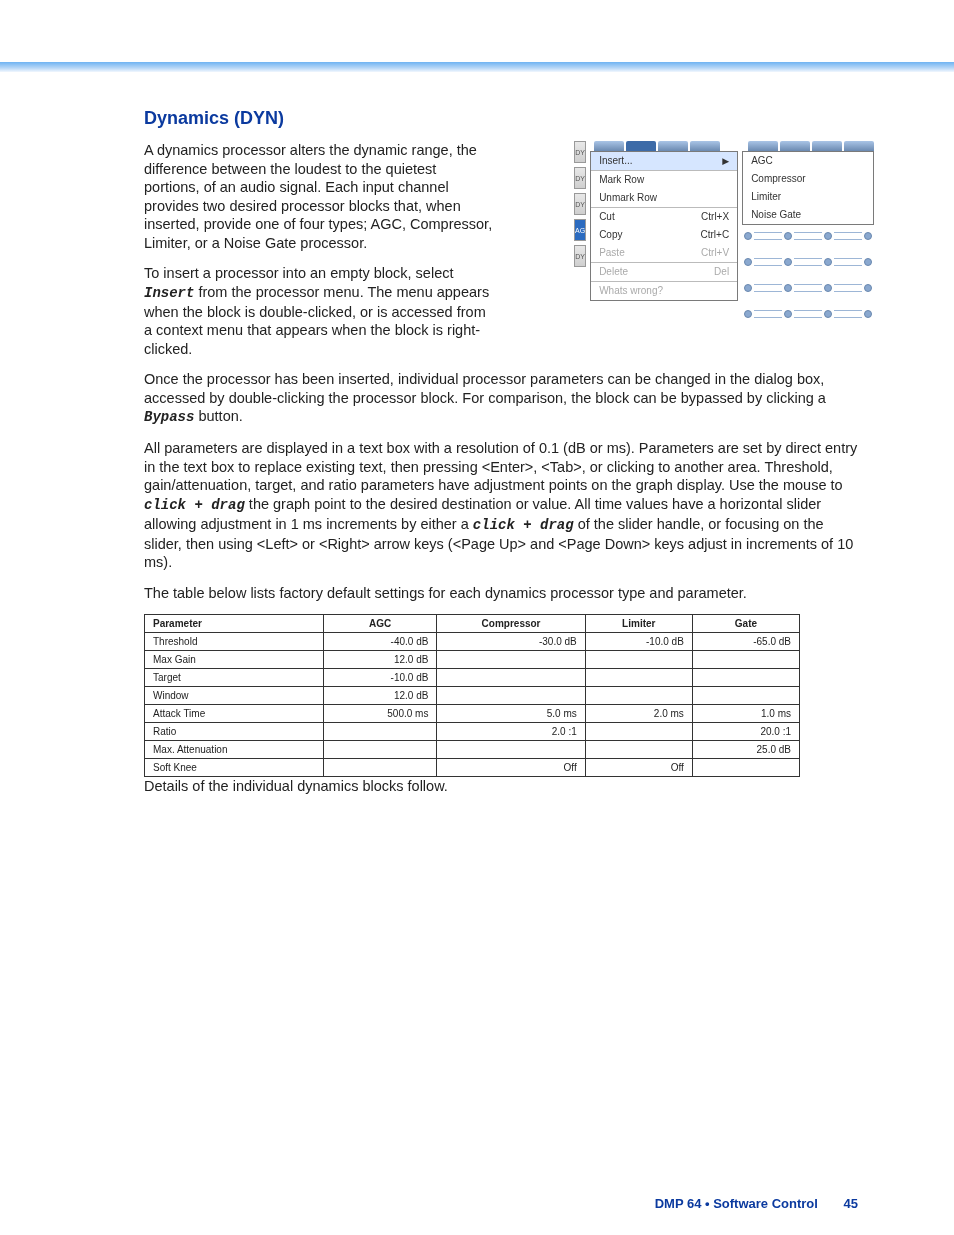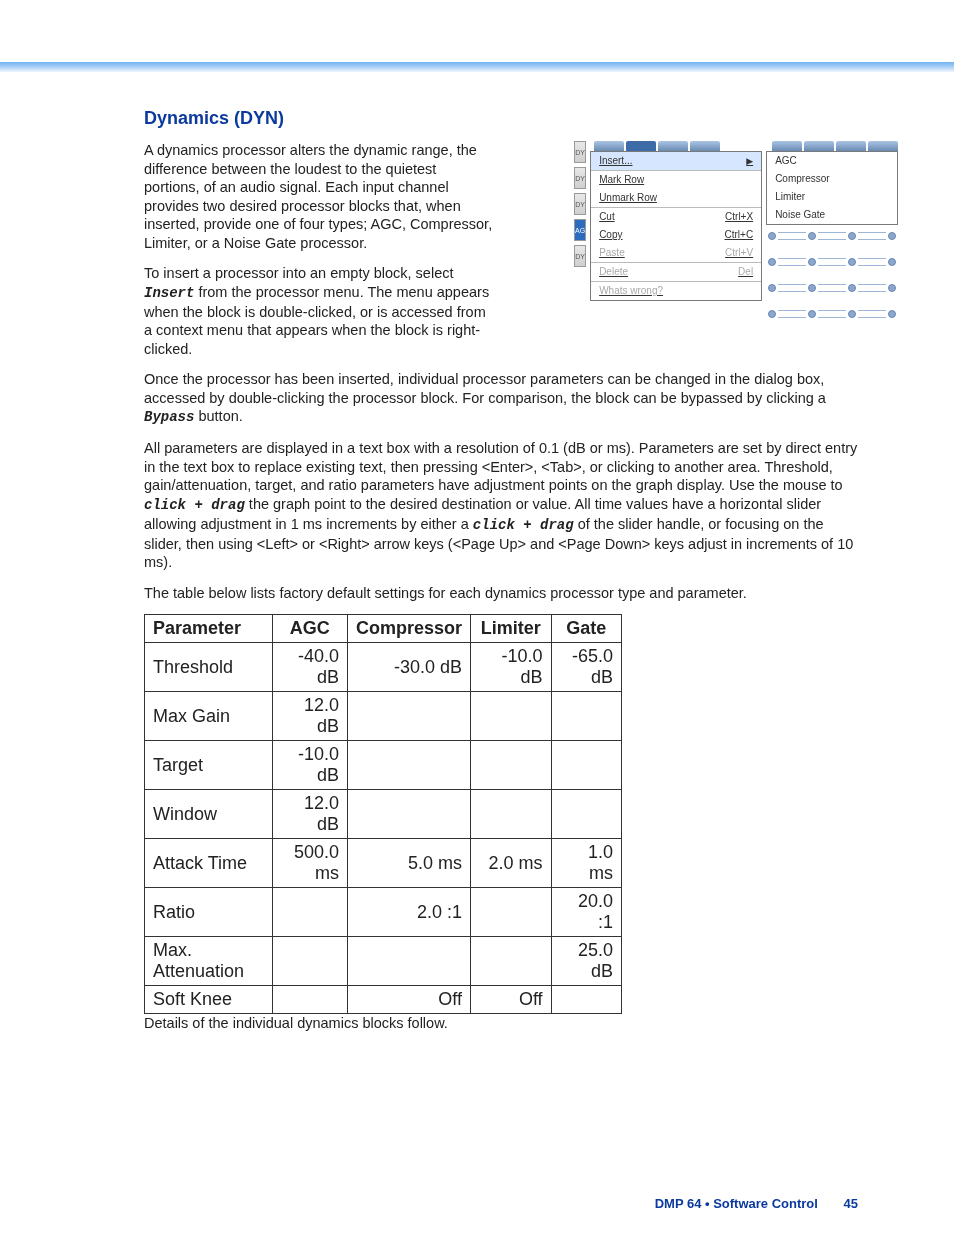--- a/index.html
+++ b/index.html
@@ -7,21 +7,21 @@
   .page { width: 954px; min-height: 1235px; position: relative; padding: 4px; }
   .topbar { position: absolute; top: 62px; left: 0; right: 0; height: 10px;
             background: linear-gradient(to bottom, #6fb3f2 0%, #b7d7f7 60%, #f1f7fe 100%); }
   .content { position: absolute; top: 108px; left: 144px; width: 720px; }
   .section-title { color: #0b3a9f; font-weight: 700; font-size: 18px; margin-bottom: 12px; }
 
   
   .figure { float: right; width: 290px; margin: 0 0 6px 14px; background: #fff; }
   .figure-row { display: flex; gap: 4px; }
   .menu-box { border: 1px solid #7a7a7a; background: #fff; font-size: 10px; color: #333; }
-  .menu-box.left { width: 172px; text-decoration: underline; }
+  .menu-box.left { width: 148px; }
   .menu-box.right { width: 132px; }
   .menu-item { display: flex; justify-content: space-between; align-items: center;
                padding: 2px 8px; line-height: 14px; white-space: nowrap; }
   .menu-item.hl { background: #d6e6ff; }
   .menu-item.sep-above { border-top: 1px solid #bbb; }
   .menu-item .arrow { font-size: 9px; color: #333; }
   .menu-item.disabled { color: #aaa; }
   .tabs { position: relative; height: 10px; }
   .tabs .tab { position: absolute; top: 0; height: 10px; width: 30px;
                background: linear-gradient(#a9c4e6,#6b8ab1); border-radius: 2px 2px 0 0; }
@@ -39,21 +39,21 @@
 
   
   .body p { font-size: 14.5px; line-height: 1.28; margin: 0 0 12px 0; color: #222; max-width: 600px; }
   .body p.wide { max-width: none; }
   .body p.narrow { max-width: 350px; }
   .body .mono { font-family: "Courier New", monospace; font-weight: 700; font-size: 14px; font-style: italic; }
 
   .clear { clear: both; }
 
   
-  .param-table { border-collapse: collapse; width: 478px; margin-top: 4px; font-size: 18px; }
+  .param-table { border-collapse: collapse; width: 656px; margin-top: 4px; font-size: 10px; }
   .param-table th, .param-table td { border: 1px solid #333; padding: 3px 8px; vertical-align: middle; }
   .param-table th { font-weight: 700; text-align: center; }
   .param-table th.left { text-align: left; }
   .param-table td.num { text-align: right; }
   .param-table td.name { text-align: left; }
   .param-table td.empty { background: #fff; }
 
   .after-table { font-size: 14.5px; margin-top: 6px; }
 
   .footer { position: absolute; bottom: 24px; right: 96px; font-size: 13px; }

